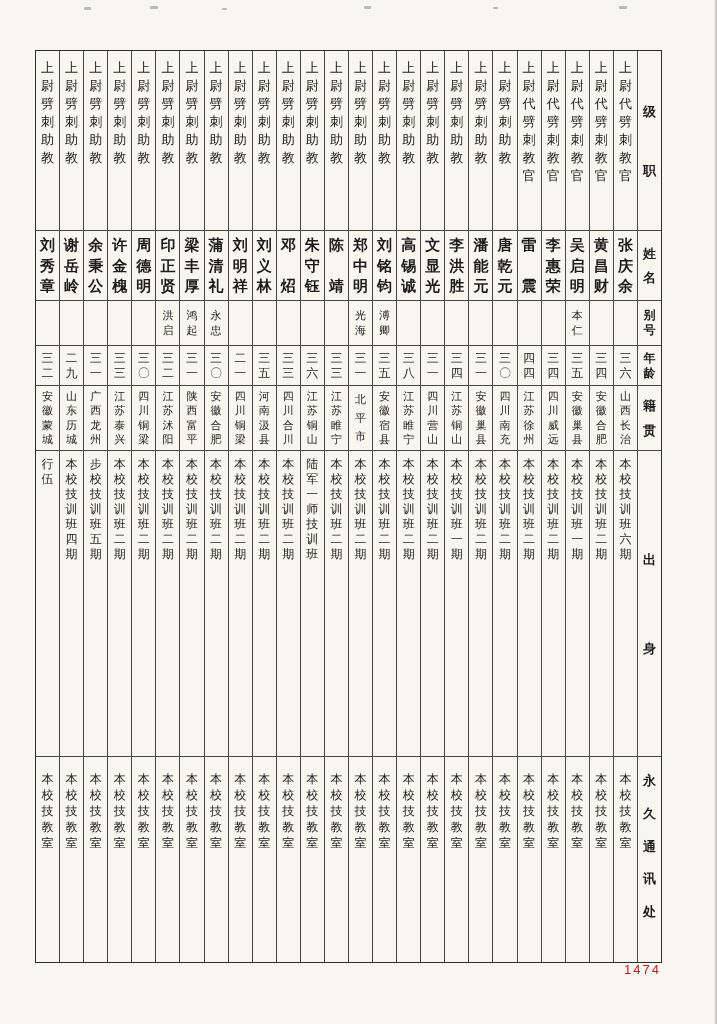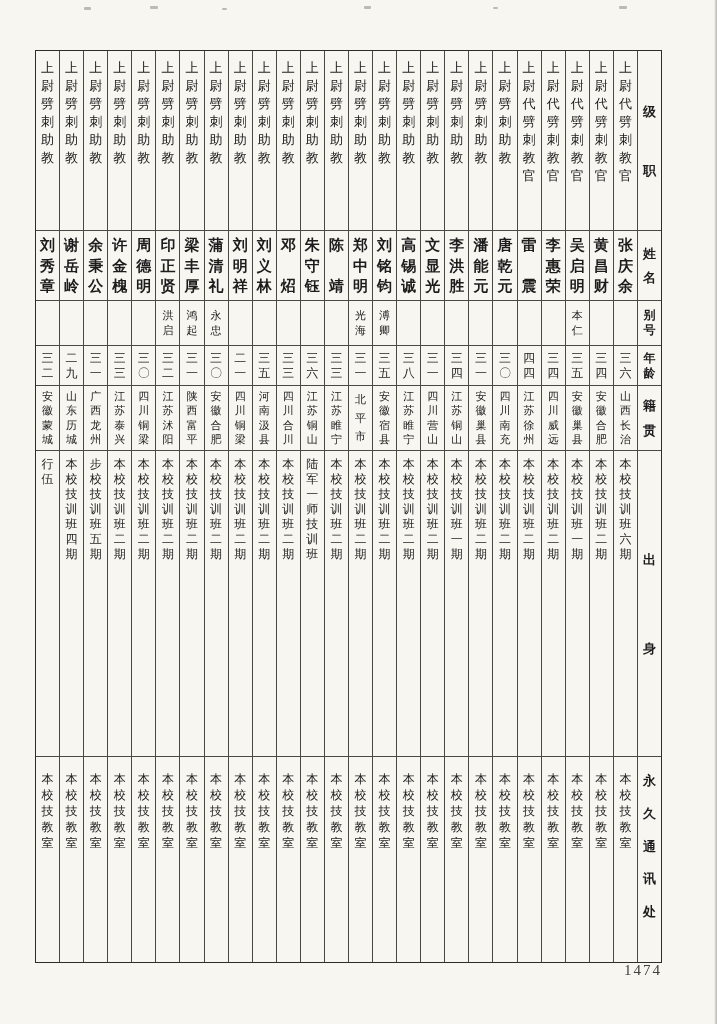--- a/index.html
+++ b/index.html
@@ -59,22 +59,22 @@
   .h-rank{justify-content:center;gap:42px;}
   .h-name{justify-content:space-evenly;padding:6px 0;}
   .h-alias{justify-content:center;font-size:12px;line-height:15px;}
   .h-age{justify-content:center;font-size:12px;line-height:15px;}
   .h-origin{justify-content:space-evenly;padding:4px 0;}
   .h-bg{justify-content:center;gap:72px;}
   .h-addr{justify-content:space-between;padding:15px 0 42px 0;}
 
   .page-number{
     position:absolute;left:624px;top:962px;
-    font-size:15px;letter-spacing:2px;color:#404040;
-    font-family:Liberation Serif, serif;
+    font-size:13px;letter-spacing:2px;color:#b91c1c;
+    font-family:Liberation Sans, sans-serif;
   }
 </style>
 </head>
 <body>
 
 <div class="page">
 
   <div class="speck" style="left:84px;top:7px;width:7px;height:3px;"></div>
   <div class="speck" style="left:150px;top:6px;width:8px;height:3px;"></div>
   <div class="speck" style="left:222px;top:8px;width:5px;height:2px;"></div>

